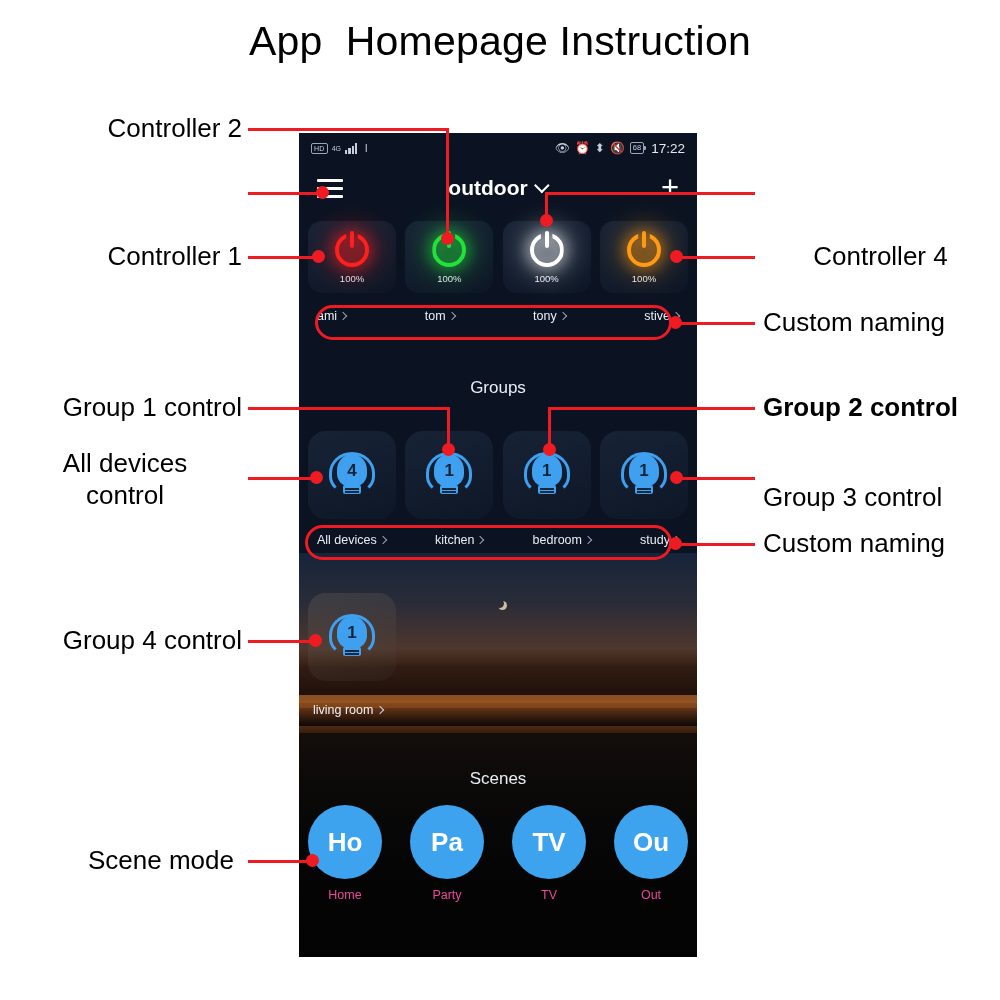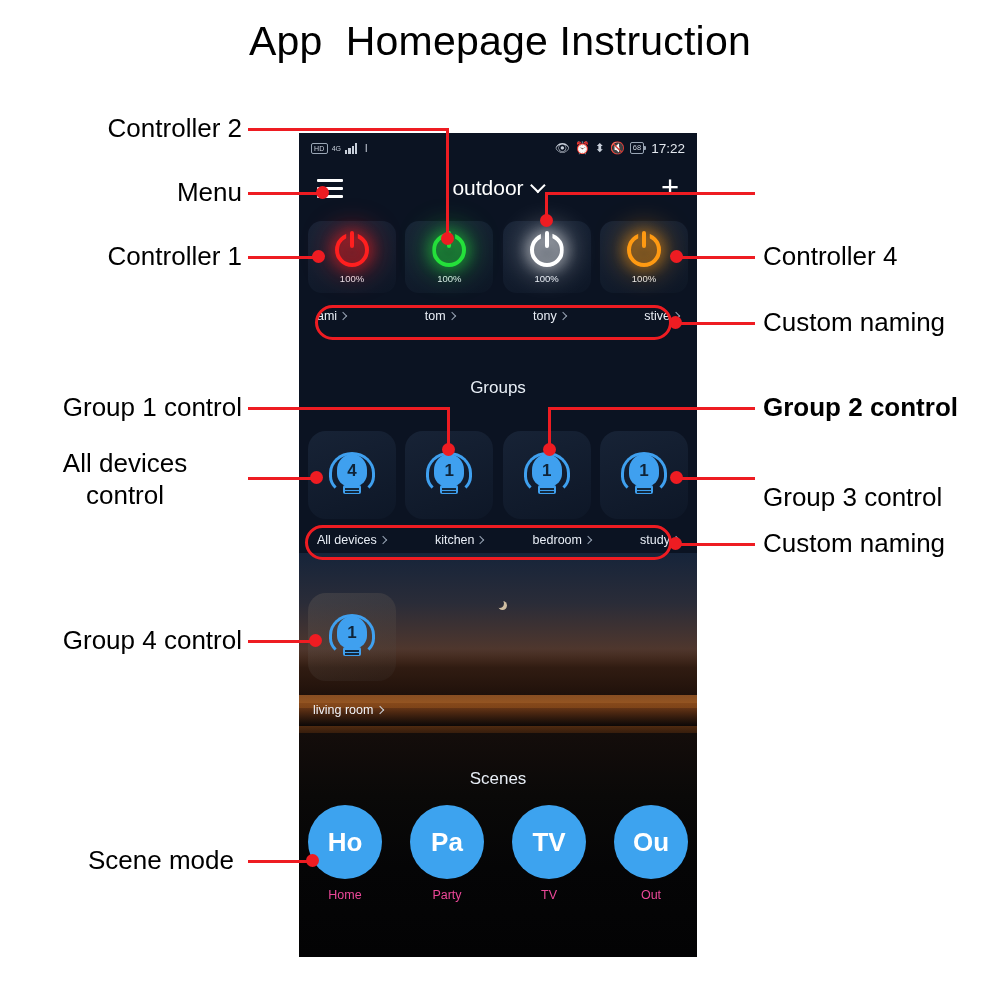--- a/index.html
+++ b/index.html
@@ -114,21 +114,21 @@
     position:absolute; left:0; top:32px; width:100%; height:46px;
     display:flex; align-items:center; justify-content:space-between;
     padding:0 18px;
   }
   .hamburger { width:26px; height:19px; display:flex; flex-direction:column; justify-content:space-between; cursor:pointer;}
   .hamburger span { display:block; height:3px; background:#fff; border-radius:1px;}
   .appbar-title {
     display:flex; align-items:center; gap:9px;
     position:absolute; left:50%; transform:translateX(-50%);
   }
-  .appbar-title .txt { color:#fff; font-size:21px; font-weight:400; }
+  .appbar-title .txt { color:#fff; font-size:21px; font-weight:700; }
   .chev-d {
     width:11px;height:11px;border-right:2.6px solid #fff;border-bottom:2.6px solid #fff;
     transform:rotate(45deg); margin-top:-5px;
   }
   .plus { color:#fff; font-size:31px; font-weight:300; line-height:24px; }
 
   
   .ctrl-row {
     position:absolute; left:9px; top:88px; width:380px;
     display:flex; justify-content:space-between;
@@ -464,27 +464,26 @@
   <div class="lead h" style="left:676px; top:543px; width:79px;"></div>
   <div class="dot" style="left:669px; top:537px;"></div>
 
   <div class="lead h" style="left:248px; top:640px; width:68px;"></div>
   <div class="dot" style="left:309px; top:634px;"></div>
 
   <div class="lead h" style="left:248px; top:860px; width:66px;"></div>
   <div class="dot" style="left:306px; top:854px;"></div>
 
   <div class="anno left" style="left:20px;  top:113px; width:222px;">Controller 2</div>
-  <div class="anno left" style="left:20px;  top:177px; width:222px;">Menu</div>
   <div class="anno left" style="left:20px;  top:241px; width:222px;">Controller 1</div>
   <div class="anno left" style="left:8px;   top:392px; width:234px;">Group 1 control</div>
   <div class="anno left" style="left:8px;   top:448px; width:234px; text-align:center;">All devices
 control</div>
   <div class="anno left" style="left:8px;   top:625px; width:234px;">Group 4 control</div>
   <div class="anno left" style="left:0;   top:845px; width:234px;">Scene mode</div>
 
-  <div class="anno right" style="left:763px; top:241px; width:235px;">Controller 4</div>
+  <div class="anno right" style="left:763px; top:241px; width:235px;text-align:center;">Controller 4</div>
   <div class="anno right" style="left:763px; top:307px; width:235px;">Custom naming</div>
   <div class="anno right" style="left:763px; top:392px; width:235px;font-weight:bold;">Group 2 control</div>
   <div class="anno right" style="left:763px; top:482px; width:235px;">Group 3 control</div>
   <div class="anno right" style="left:763px; top:528px; width:235px;">Custom naming</div>
 
 </div>
 
 </body></html>

